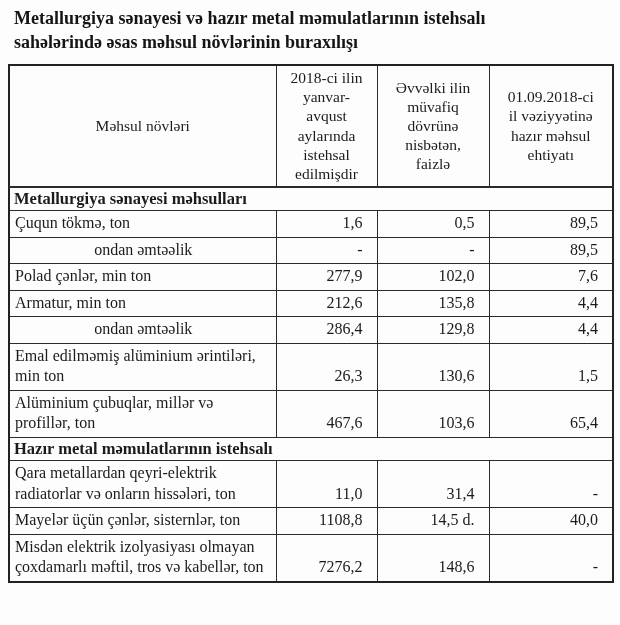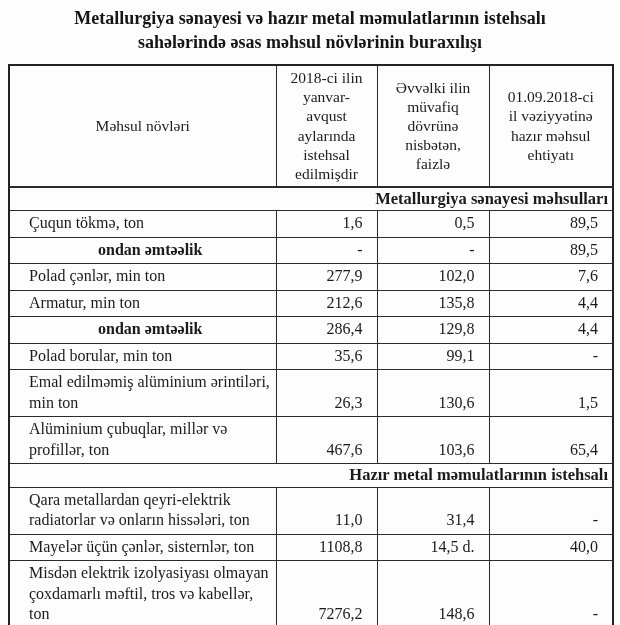--- a/index.html
+++ b/index.html
@@ -13,40 +13,38 @@
   .page {
     width: 620px;
     height: 625px;
     box-sizing: border-box;
     padding: 4px 8px 0 8px;
     background: #fdfdfd;
   }
   .title {
     font-size: 18px;
     font-weight: bold;
-    text-align: center;
     line-height: 1.35;
     margin: 2px 6px 9px 6px;
     white-space: pre-line;
     color: #151515;
   }
   table.products {
     border-collapse: collapse;
     table-layout: fixed;
     width: 604px;
     border: 2px solid #222222;
   }
   col.c1 { width: 267px; }
   col.c2 { width: 101px; }
   col.c3 { width: 112px; }
   col.c4 { width: 124px; }
   th, td {
     border: 1.5px solid #2a2a2a;
     box-sizing: border-box;
-    text-align: right;
   }
   thead th {
     font-weight: normal;
     font-size: 15.5px;
     text-align: center;
     vertical-align: middle;
     white-space: pre-line;
     line-height: 1.24;
     padding: 2px 1px;
     height: 122px;
@@ -54,27 +52,26 @@
   }
   tr.section-row td {
     font-weight: bold;
     font-size: 16.5px;
     padding: 1px 4px 2px 4px;
     line-height: 1.2;
   }
   td.label {
     font-size: 16px;
     text-align: left;
-    padding: 2px 4px 3px 19px;
+    padding: 2px 4px 3px 5px;
     line-height: 1.28;
     vertical-align: top;
   }
   td.label.center {
     text-align: center;
-    font-weight: bold;
   }
   td.num {
     font-size: 16px;
     text-align: right;
     padding: 2px 14px 3px 14px;
     vertical-align: bottom;
     line-height: 1.28;
   }
   tr.single td { height: 23px; }
 </style>
@@ -145,26 +142,20 @@
         <td class="num">4,4</td>
       </tr>
 
       <tr class="single">
         <td class="label center">ondan əmtəəlik</td>
         <td class="num">286,4</td>
         <td class="num">129,8</td>
         <td class="num">4,4</td>
       </tr>
 
-      <tr class="single">
-        <td class="label">Polad borular,  min ton</td>
-        <td class="num">35,6</td>
-        <td class="num">99,1</td>
-        <td class="num">-</td>
-      </tr>
 
       <tr>
         <td class="label">Emal edilməmiş alüminium ərintiləri, min ton</td>
         <td class="num">26,3</td>
         <td class="num">130,6</td>
         <td class="num">1,5</td>
       </tr>
 
       <tr>
         <td class="label">Alüminium çubuqlar, millər və profillər, ton</td>

